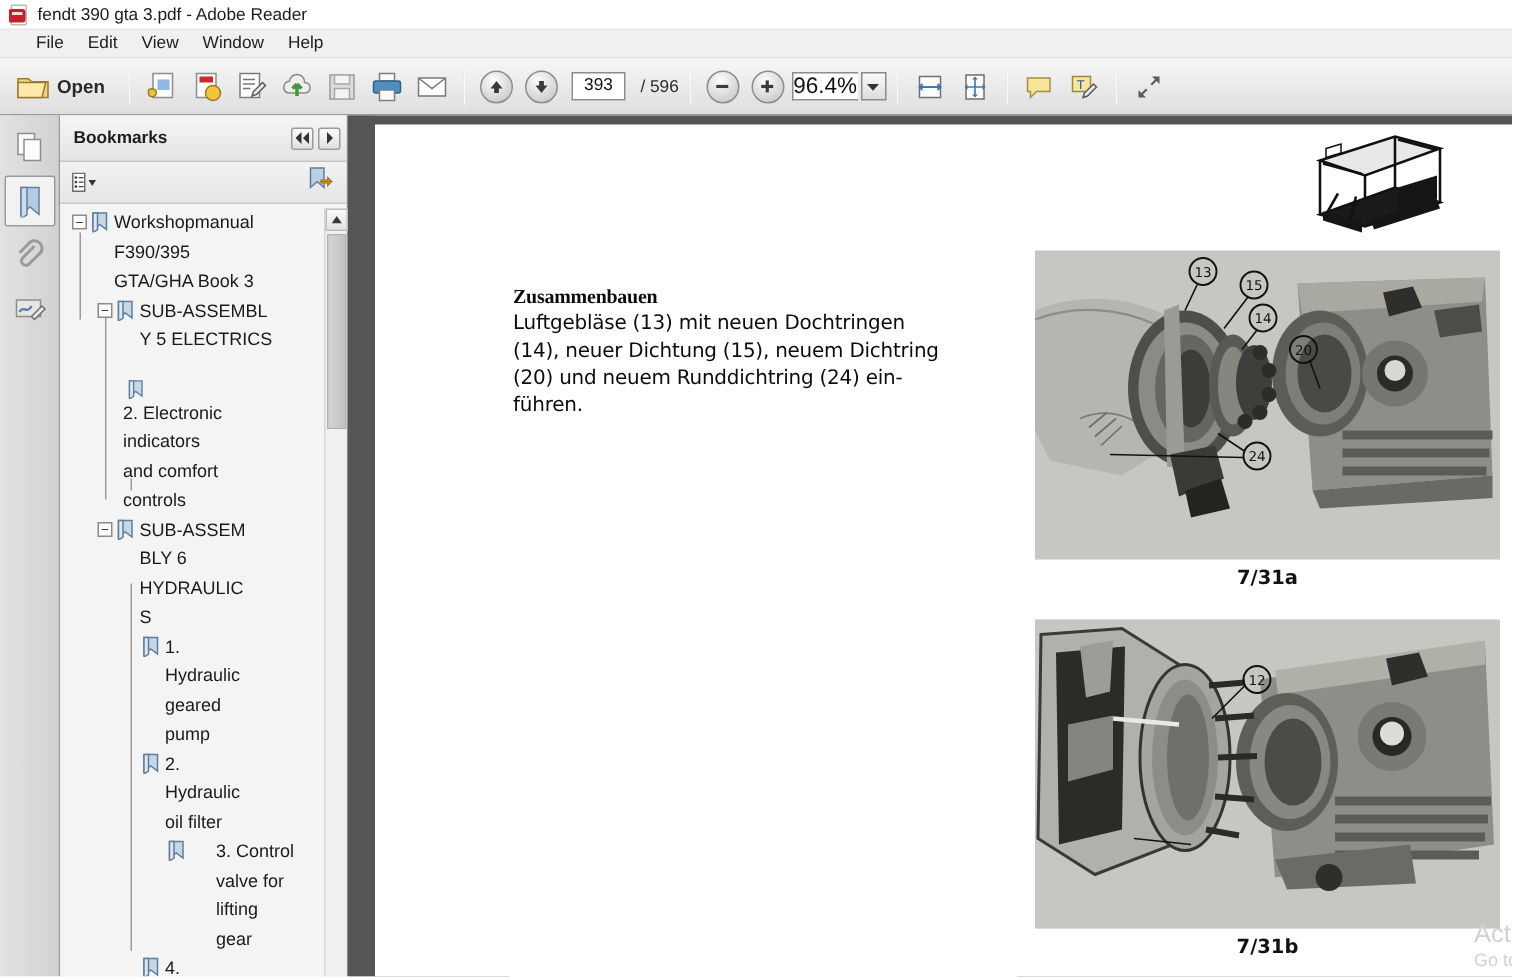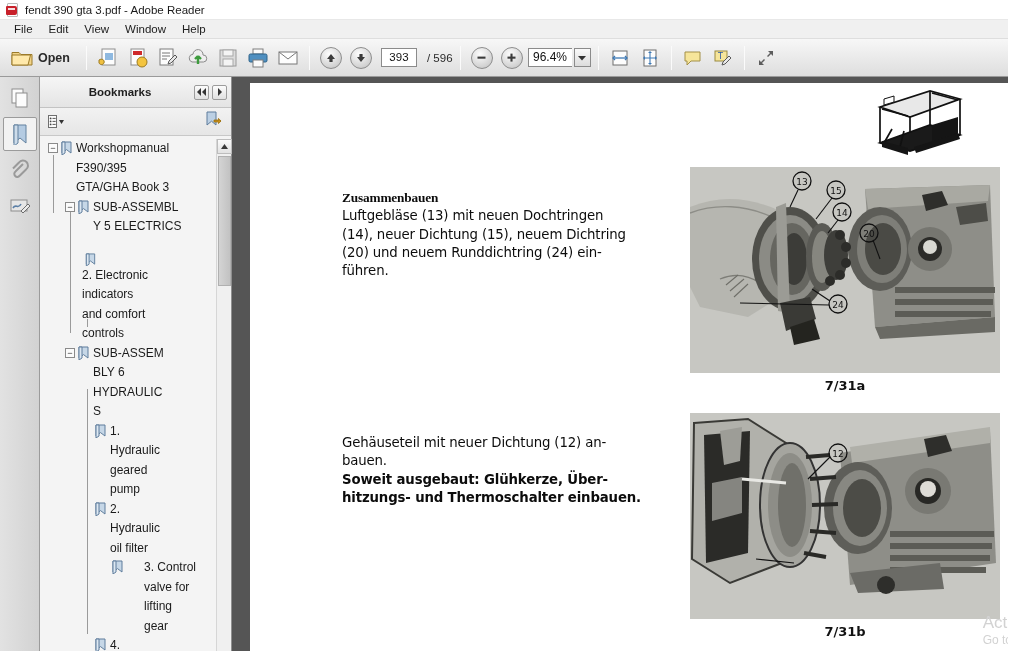--- a/index.html
+++ b/index.html
@@ -33,21 +33,21 @@
     background: #c8202a; border-radius: 1px 2px 2px 1px;
   }
   .pdf-logo .red::after {
     content: ""; position: absolute; left: 2px; top: 2px; width: 7px; height: 2px;
     background: #fff; opacity: .85;
   }
 
   
   .menubar {
     height: 19px; background: #f0f0f0;
-    display: flex; align-items: center; padding-left: 6px;
+    display: flex; align-items: center; padding-left: 16px;
     flex: 0 0 19px;
     border-bottom: 1px solid #dedede;
   }
   .menubar .mi {
     font-size: 11.5px; color: #202020;
     padding: 1px 8px; cursor: default; white-space: nowrap;
   }
 
   
   .toolbar {
@@ -75,21 +75,21 @@
   }
   .pagebox {
     width: 36px; height: 19px; background: #fff; border: 1px solid #8b8b8b;
     font-size: 11.5px; color: #111; text-align: center; line-height: 17px;
     margin: 0 4px;
   }
   .pagetotal { font-size: 11.5px; color: #2b2b2b; margin-left: 4px; white-space: nowrap; }
   .zoombox {
     width: 44px; height: 19px; background: #fff; border: 1px solid #8b8b8b;
     border-right: none;
-    font-size: 12px; color: #111; text-align: center; line-height: 17px;
+    font-size: 15px; color: #111; text-align: center; line-height: 17px;
   }
   .zoomdrop {
     width: 17px; height: 19px; border: 1px solid #8b8b8b;
     background: linear-gradient(180deg,#fafafa,#dcdcdc);
     display: flex; align-items: center; justify-content: center;
   }
 
   
   .body { flex: 1 1 auto; display: flex; min-height: 0; position: relative; }
 
@@ -111,21 +111,21 @@
   .bmpane {
     width: 192px; flex: 0 0 192px;
     background: #f1f1f1;
     display: flex; flex-direction: column;
     border-right: 1px solid #8f8f8f;
   }
   .bm-header {
     height: 31px; flex: 0 0 31px;
     background: linear-gradient(180deg,#f6f6f6,#e4e4e4);
     border-bottom: 1px solid #c3c3c3;
-    display: flex; align-items: center; padding: 0 4px 0 9px; text-align: center;
+    display: flex; align-items: center; padding: 0 4px 0 9px;
   }
   .bm-title { font-size: 11.5px; font-weight: bold; color: #1f1f1f; flex: 1; }
   .hbtn {
     width: 15px; height: 15px; margin-left: 3px;
     border: 1px solid #9c9c9c; border-radius: 2px;
     background: linear-gradient(180deg,#fcfcfc,#e0e0e0);
     display: flex; align-items: center; justify-content: center;
     font-size: 8px; color: #333;
   }
   .bm-toolbar {
@@ -699,25 +699,20 @@
           </div>
           <div class="sym-cross">
             <svg width="38" height="30" viewBox="0 0 38 30">
               <ellipse cx="19" cy="15" rx="17" ry="9" fill="none" stroke="#1b1b1b" stroke-width="2"></ellipse>
               <ellipse cx="19" cy="15" rx="13" ry="6" fill="none" stroke="#1b1b1b" stroke-width="1.4"></ellipse>
               <path d="M3 4 L35 26 M35 4 L3 26" stroke="#111" stroke-width="2.6"></path>
             </svg>
           </div>
         </div>
 
-        <div class="textblock tb-2">
-          <span class="l1">Gehäuseteil mit neuer Dichtung (12) an-
-bauen.</span><span class="l2">Soweit ausgebaut: Glühkerze, Über-
-hitzungs- und Thermoschalter einbauen.</span>
-        </div>
 
         <div class="photo photo-2">
           <svg width="310" height="206" viewBox="0 0 310 206">
             <rect width="310" height="206" fill="#c7c7c2"></rect>
 
             <g>
               <path d="M150 40 L300 16 L306 150 L160 172 Z" fill="#8e8e88"></path>
               <path d="M160 34 L300 14 L300 30 L162 50 Z" fill="#b0b0a9"></path>
               <ellipse cx="168" cy="95" rx="34" ry="46" fill="#5e5e59"></ellipse>
               <ellipse cx="170" cy="95" rx="27" ry="38" fill="#888882"></ellipse>

